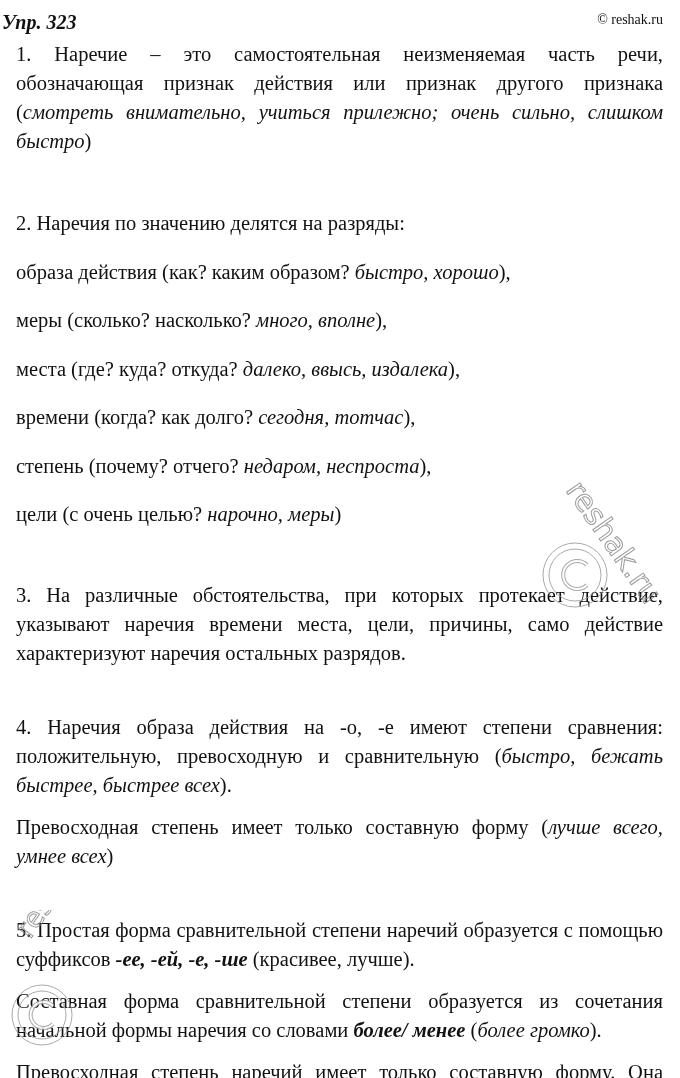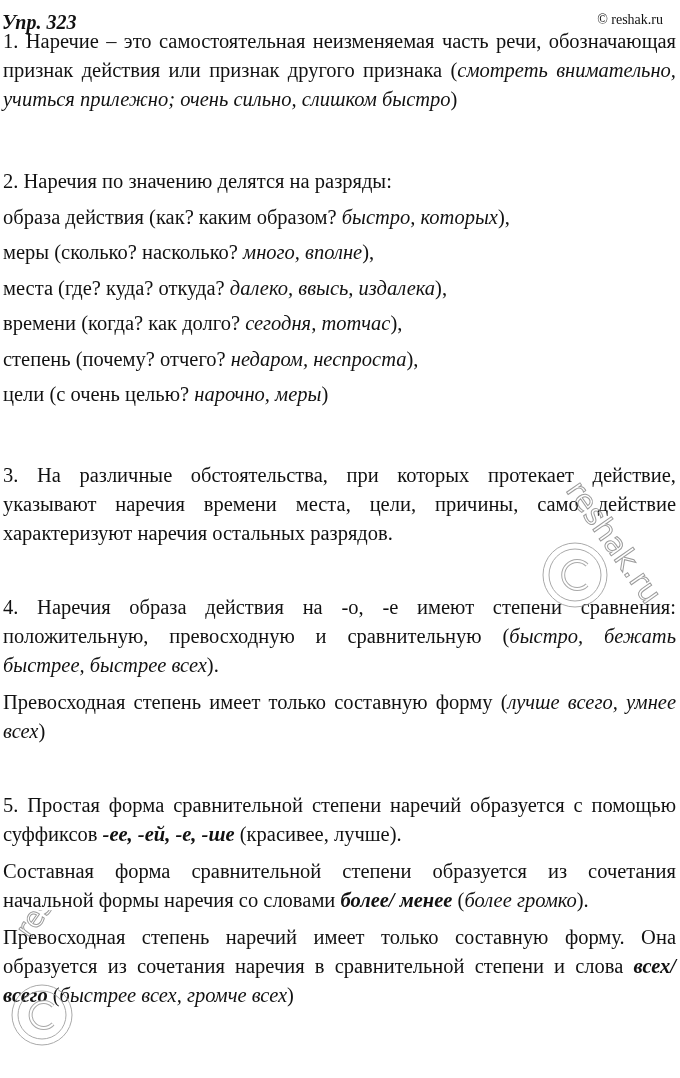--- a/index.html
+++ b/index.html
@@ -13,21 +13,21 @@
     position: absolute; left: 2px; top: -2px;
     font-size: 20px; font-weight: bold; font-style: italic;
   }
   .site {
     position: absolute; right: 17px; top: -1px;
     font-size: 14px;
   }
   .content { position: absolute; left: 3px; top: 27px; width: 673px; }
   .p {
     font-size: 20.5px; line-height: 29px; text-align: justify;
-    margin: 0;
+    margin: 13px;
   }
   .p.tight { margin-top: 8px; }
   .section { margin-bottom: 45px; }
   .s2 .p { line-height: 35.5px; }
   i { font-style: italic; }
   b { font-weight: bold; }
   .watermark {
     position: absolute; pointer-events: none; opacity: 0.85;
   }
 </style>
@@ -40,21 +40,21 @@
 </div>
 
 <div class="content">
 
   <div class="section s1">
     <p class="p"><span>1. Наречие – это самостоятельная неизменяемая часть речи, обозначающая признак действия или признак другого признака (</span><i>смотреть внимательно, учиться прилежно; очень сильно, слишком быстро</i><span>)</span></p>
   </div>
 
   <div class="section s2" style="margin-top:50px;">
     <p class="p">2. Наречия по значению делятся на разряды:</p>
-    <p class="p"><span>образа действия (как? каким образом? </span><i>быстро, которых</i><span>),</span></p>
+    <p class="p"><span>образа действия (как? каким образом? </span><i>быстро, хорошо</i><span>),</span></p>
     <p class="p"><span>меры (сколько? насколько? </span><i>много, вполне</i><span>),</span></p>
     <p class="p"><span>места (где? куда? откуда? </span><i>далеко, ввысь, издалека</i><span>),</span></p>
     <p class="p"><span>времени (когда? как долго? </span><i>сегодня, тотчас</i><span>),</span></p>
     <p class="p"><span>степень (почему? отчего? </span><i>недаром, неспроста</i><span>),</span></p>
     <p class="p"><span>цели (с очень целью? </span><i>нарочно, меры</i><span>)</span></p>
   </div>
 
   <div class="section s3" style="margin-top:48px;">
     <p class="p">3. На различные обстоятельства, при которых протекает действие, указывают наречия времени места, цели, причины, само действие характеризуют наречия остальных разрядов.</p>
   </div>

